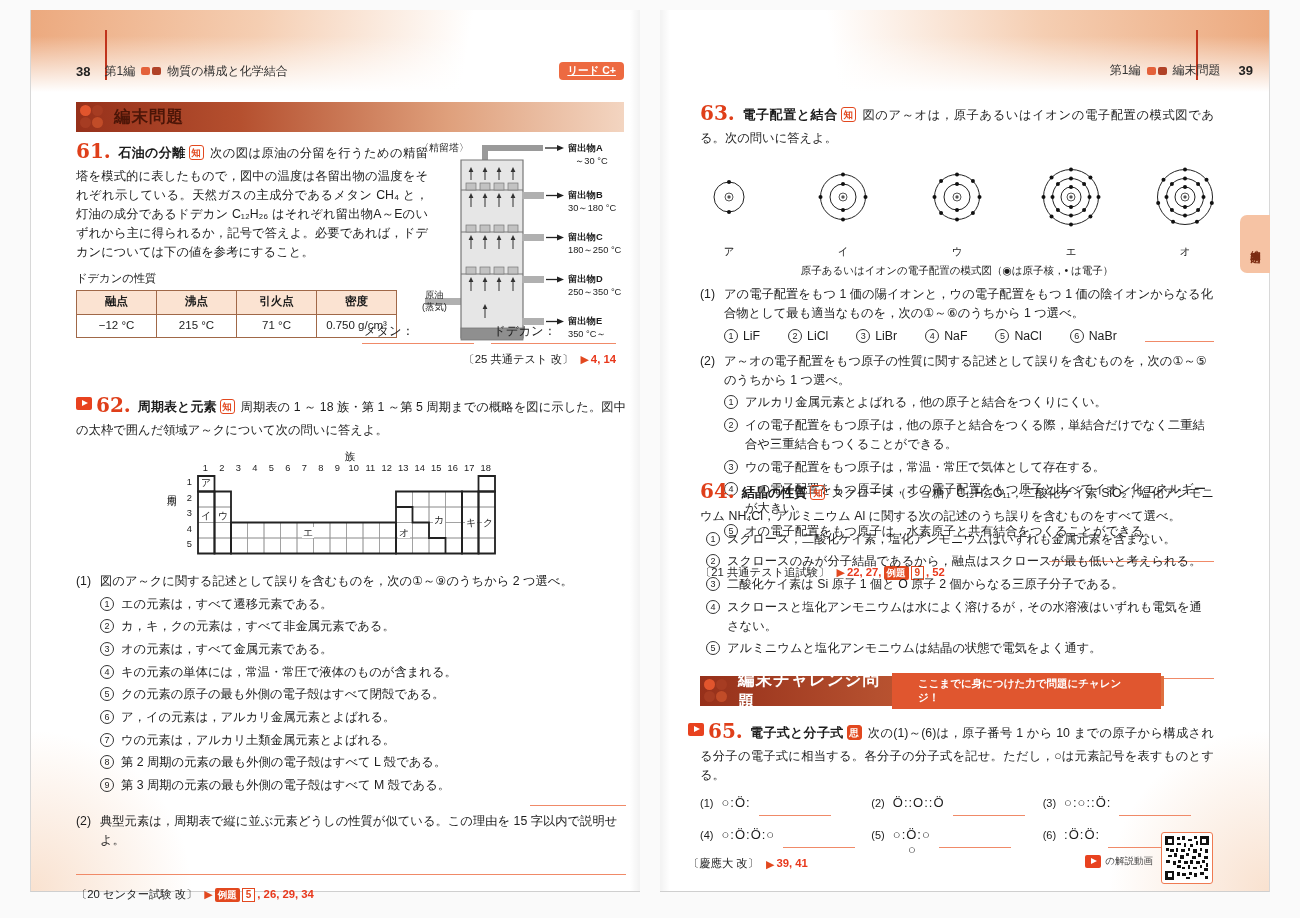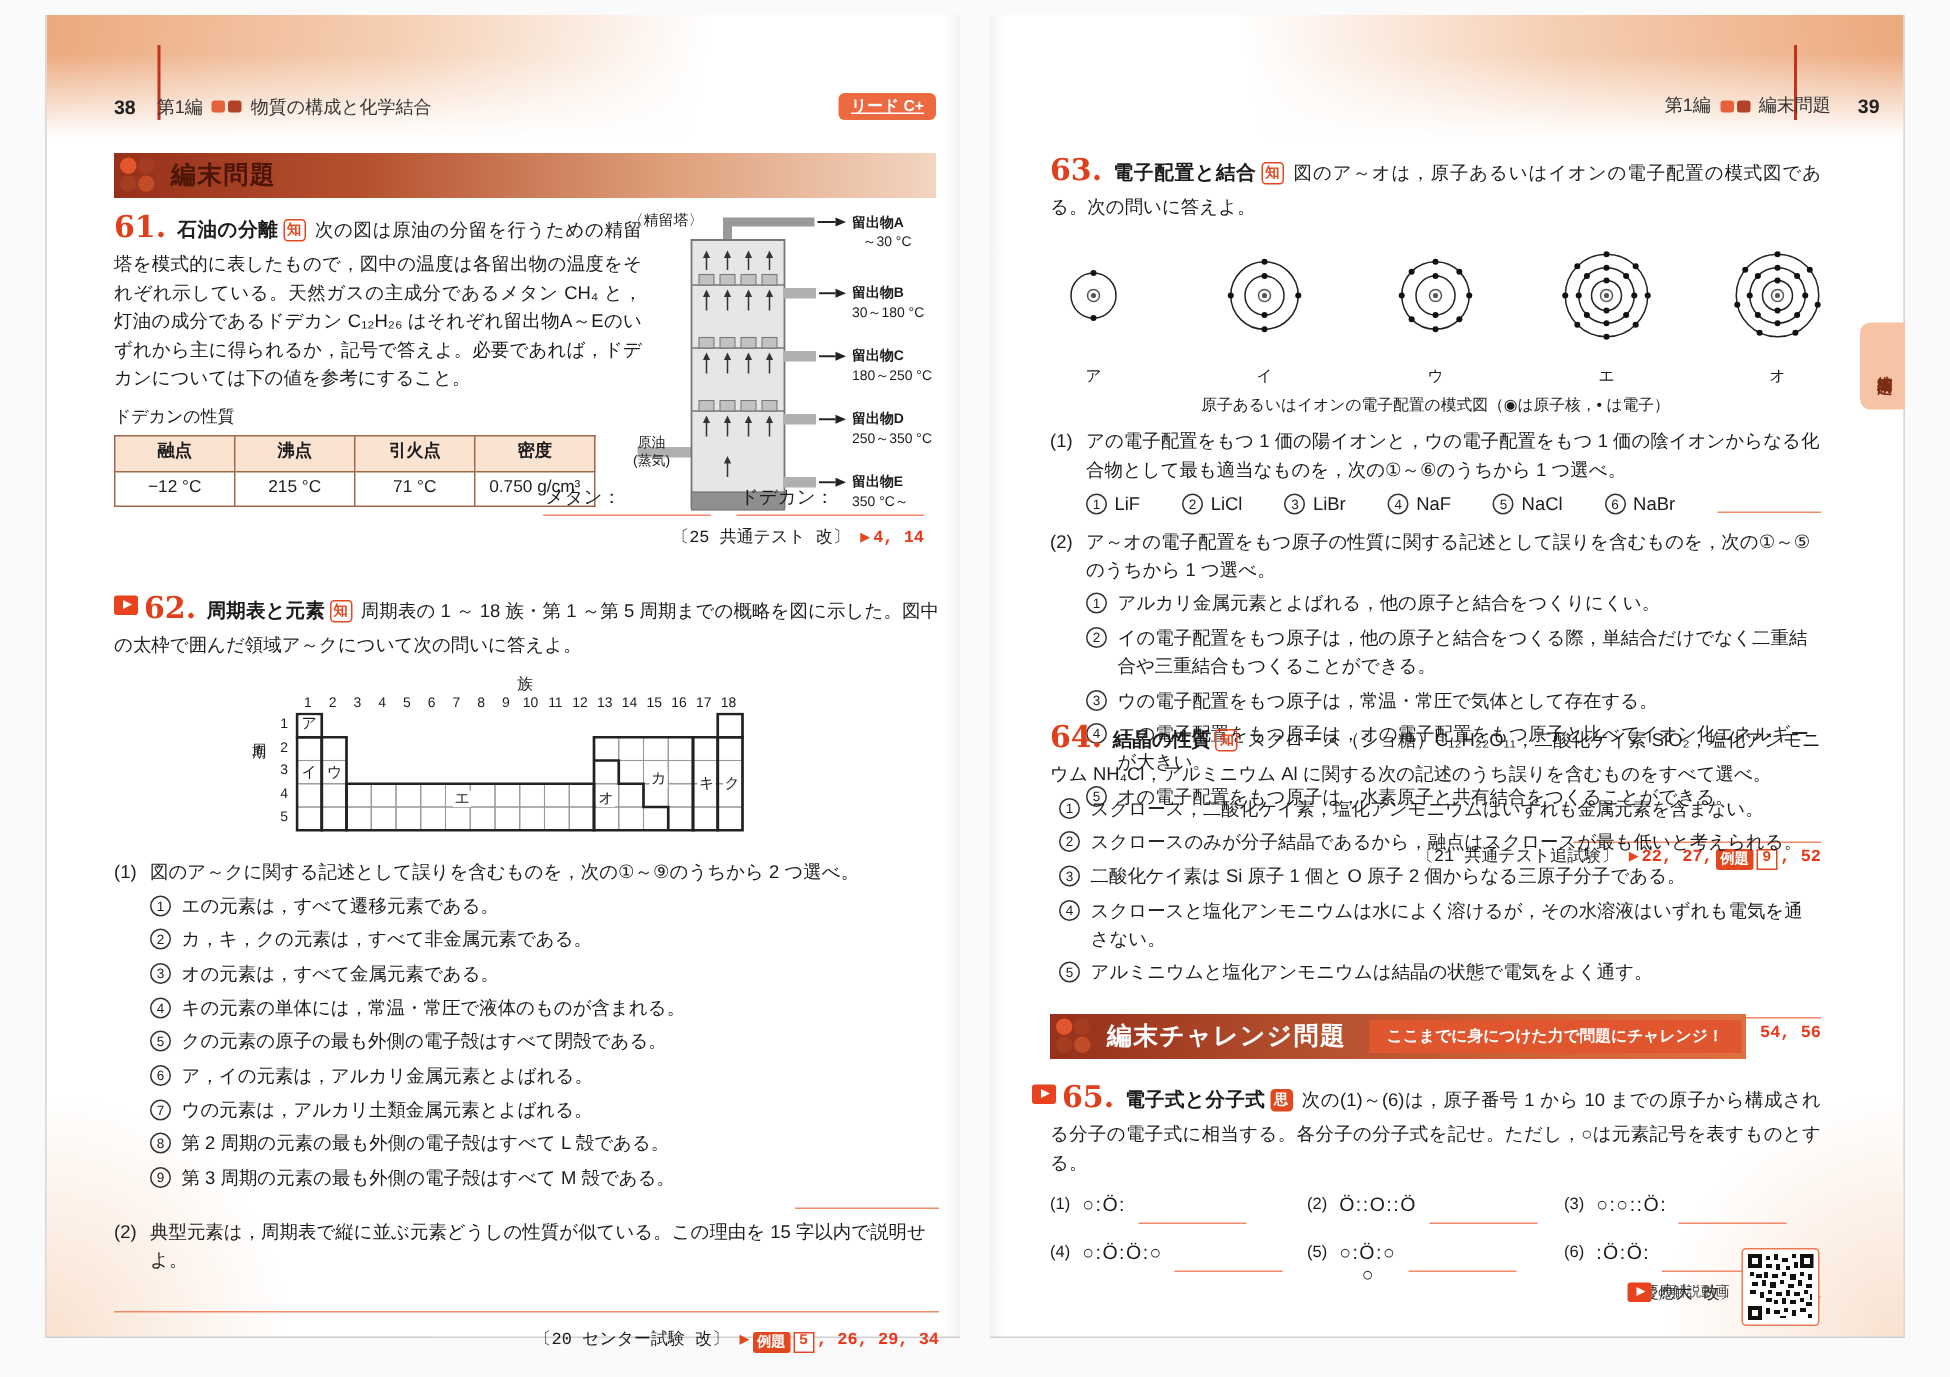--- a/index.html
+++ b/index.html
@@ -34,21 +34,21 @@
   .banner{position:absolute;left:45px;width:548px;height:30px;display:flex;align-items:center;
     background:linear-gradient(90deg,#96301a,#b5502f 30%,#dfa07c 68%,#f3d5c1);}
   .dots{position:relative;width:26px;height:26px;margin:0 8px 0 4px;flex:none;}
   .dots i{position:absolute;width:11px;height:11px;border-radius:50%;}
   .dots i:nth-child(1){left:0;top:1px;background:#e2552d;}
   .dots i:nth-child(2){left:12px;top:1px;background:#a63c22;}
   .dots i:nth-child(3){left:0;top:13px;background:#a63c22;}
   .dots i:nth-child(4){left:12px;top:13px;background:#c14c28;}
   .banner-title{font-size:16.5px;font-weight:bold;color:#4b1507;letter-spacing:1px;}
   .challenge-tag{margin-left:auto;margin-right:3px;background:#e0562f;color:#fff;font-size:10.5px;
-    font-weight:bold;padding:4px 12px;}
+    font-weight:bold;padding:4px 26px;}
   
   .q{position:absolute;font-size:12.3px;line-height:1.55;}
   .qnum{font-family:"DejaVu Serif","Liberation Serif",serif;font-size:20px;color:#df3f1a;
     font-weight:bold;margin-right:7px;vertical-align:-1px;}
   .qtitle{font-weight:bold;font-size:13px;}
   .tagbox{display:inline-block;width:15px;height:15px;border:1.4px solid var(--accent);
     border-radius:3px;color:var(--accent);font-size:9.5px;line-height:13px;text-align:center;
     margin:0 6px 0 3px;vertical-align:1px;font-weight:bold;}
   .tagbox.filled{background:var(--accent);color:#fff;border-color:var(--accent);}
   .play-icon{display:inline-block;width:16px;height:13px;background:#e8421f;border-radius:2px;
@@ -57,22 +57,22 @@
     border-top:3.4px solid transparent;border-bottom:3.4px solid transparent;}
   .qlabel{flex:none;width:24px;}
   .qrow{display:flex;margin-top:6px;}
   .opt{display:flex;gap:7px;padding-left:24px;margin-top:3.6px;}
   .circle-n{flex:none;width:14px;height:14px;border:1px solid #333;border-radius:50%;
     font-size:9px;line-height:13px;text-align:center;margin-top:2px;}
   .opt-inline{display:flex;gap:28px;padding-left:24px;margin-top:4px;align-items:center;}
   .opt-inline .o{display:flex;gap:5px;}
   .blank{display:inline-block;border-bottom:1.7px solid var(--blank);height:11px;}
   .blank-right{margin-left:auto;}
-  .cite{display:flex;justify-content:flex-end;align-items:center;gap:7px;font-size:11.3px;
-    margin-top:5px;font-family:Liberation Mono, monospace;}
+  .cite{display:flex;align-items:center;gap:7px;font-size:11.3px;
+    margin-top:5px;}
   .refs{color:var(--red);font-weight:bold;display:flex;align-items:center;gap:2px;}
   .tri{color:var(--accent);font-size:11px;}
   .exb{display:inline-block;background:var(--accent);color:#fff;font-size:9.5px;padding:0 3px;
     height:14px;line-height:14px;border-radius:2px;font-weight:bold;}
   .exn{display:inline-block;border:1px solid var(--accent);color:var(--accent);background:#fff;
     font-size:10px;height:14px;line-height:12px;padding:0 3px;font-weight:bold;}
   
   .tbl-caption{font-size:11.3px;margin:8px 0 2px;}
   table.props{border-collapse:collapse;font-size:11.5px;}
   table.props th,table.props td{border:1px solid #a06848;width:80px;text-align:center;padding:2.5px 2px;}

